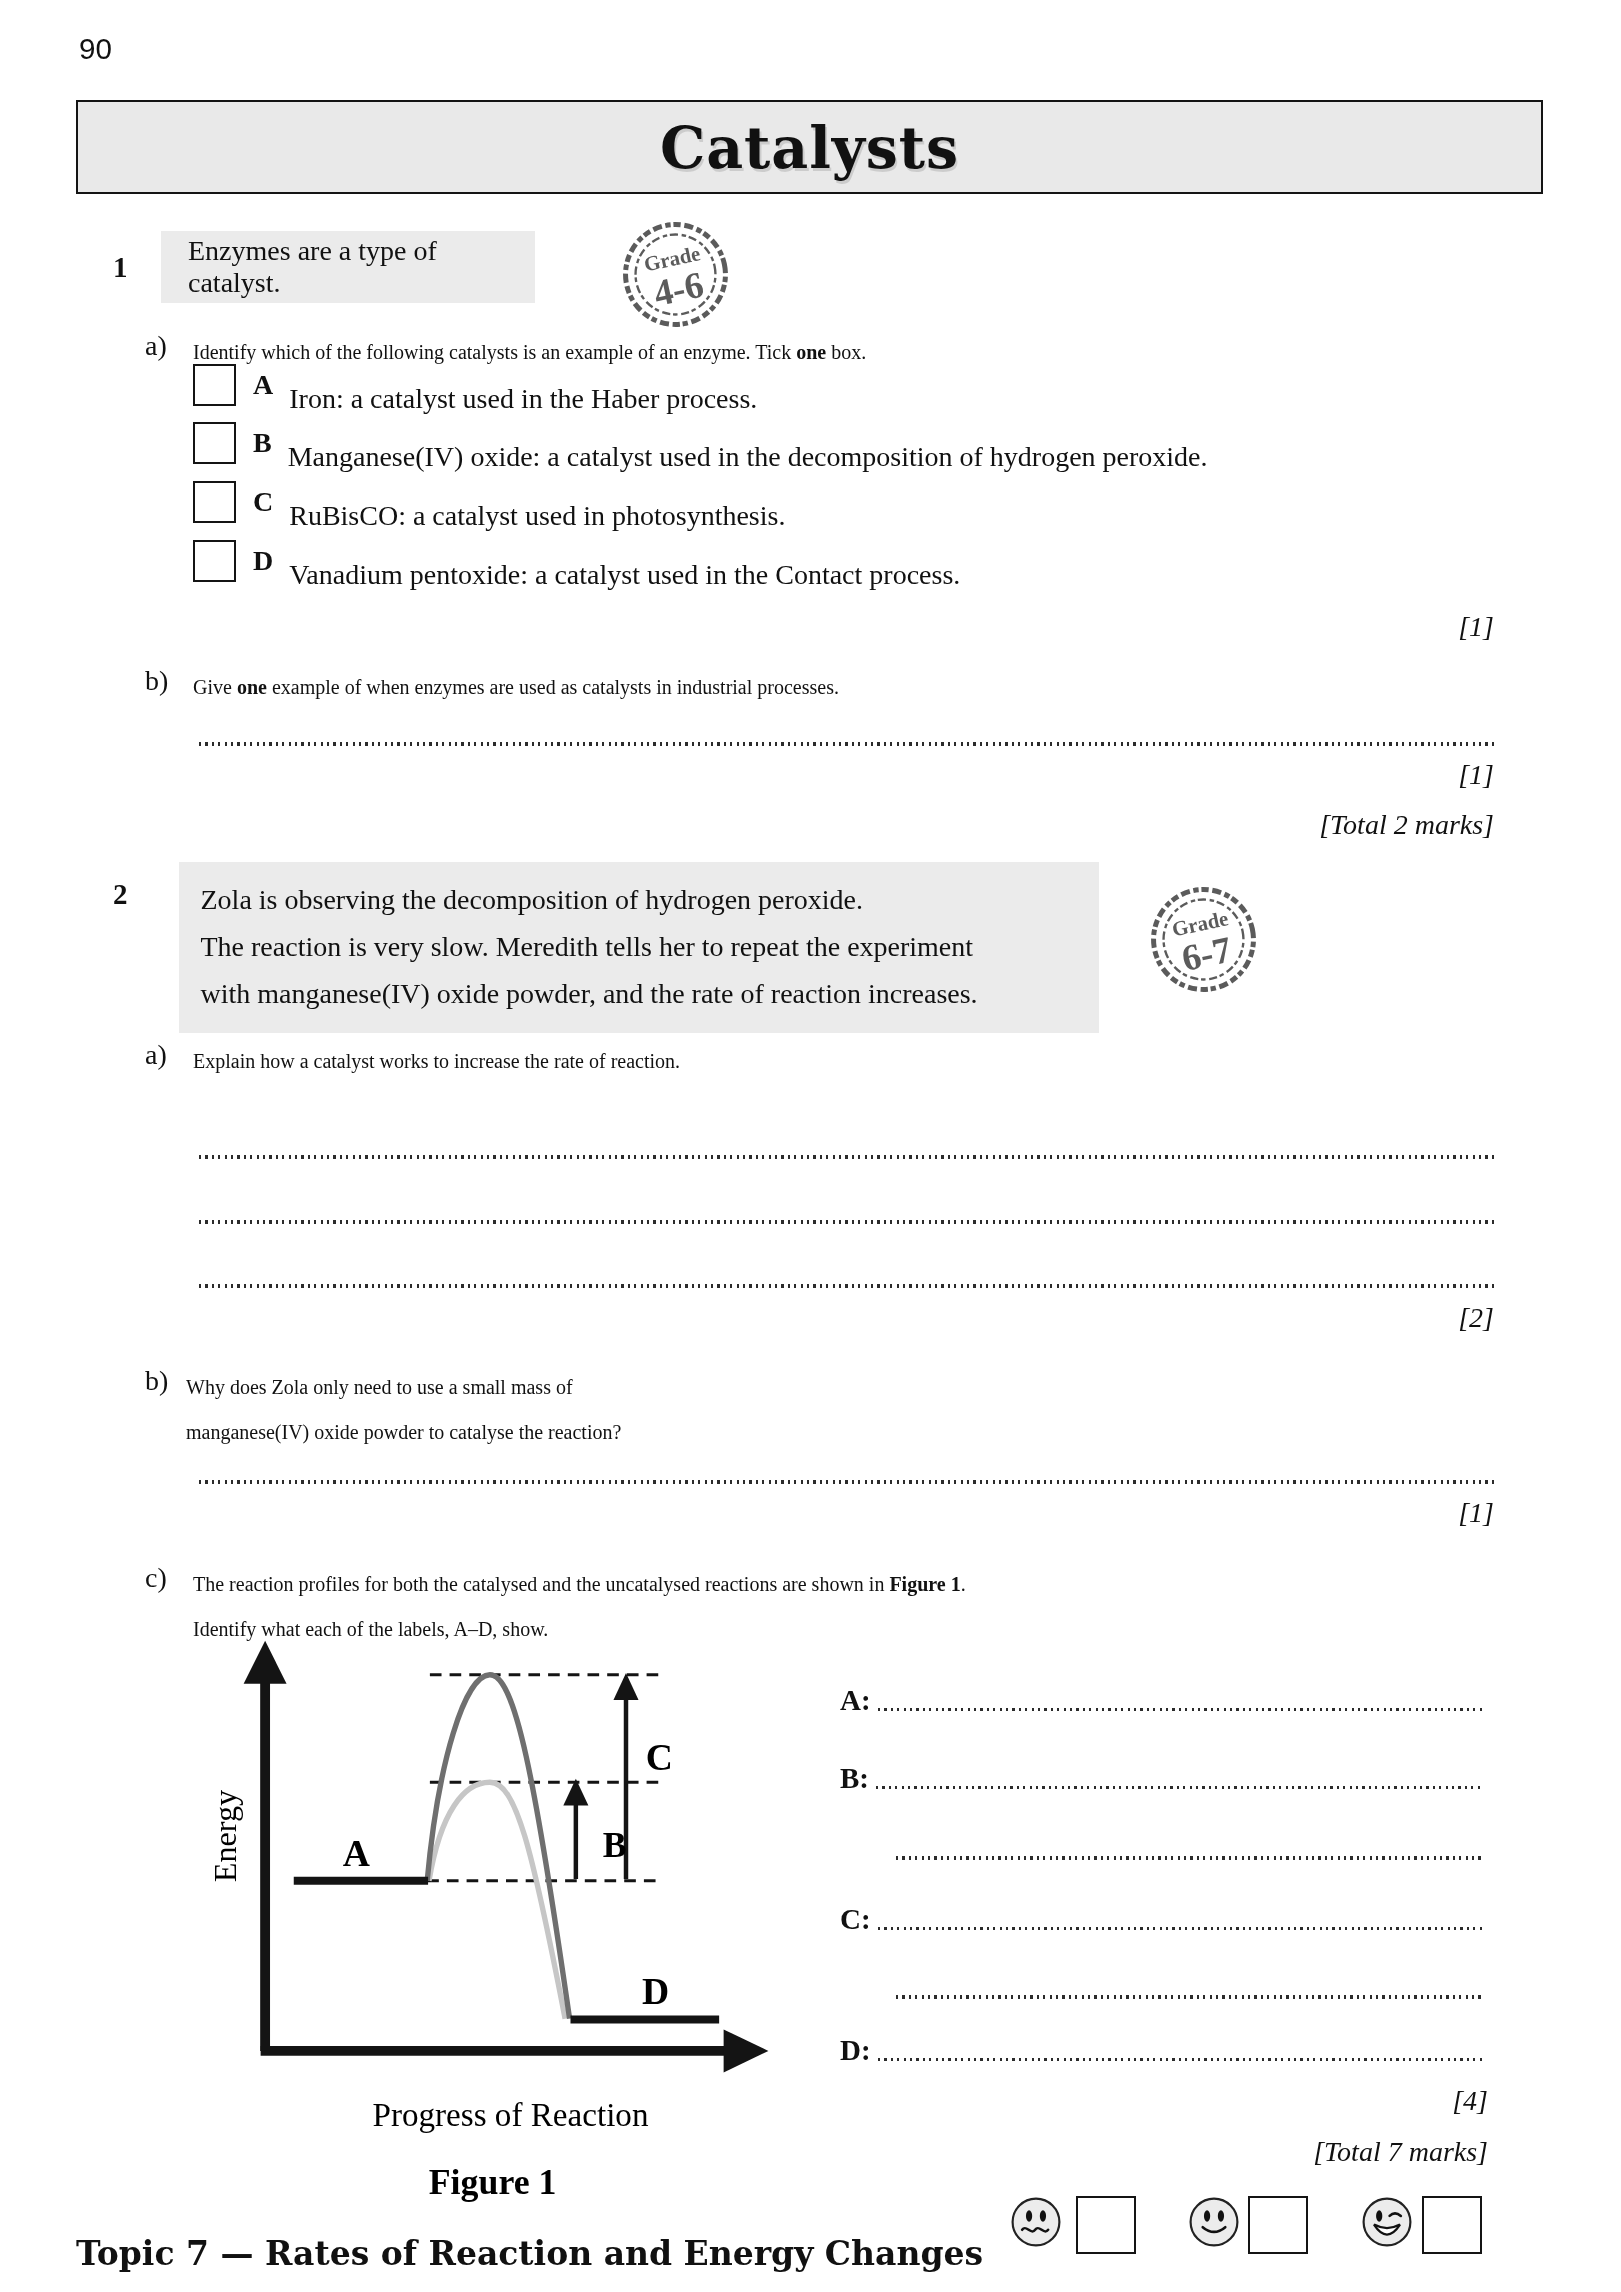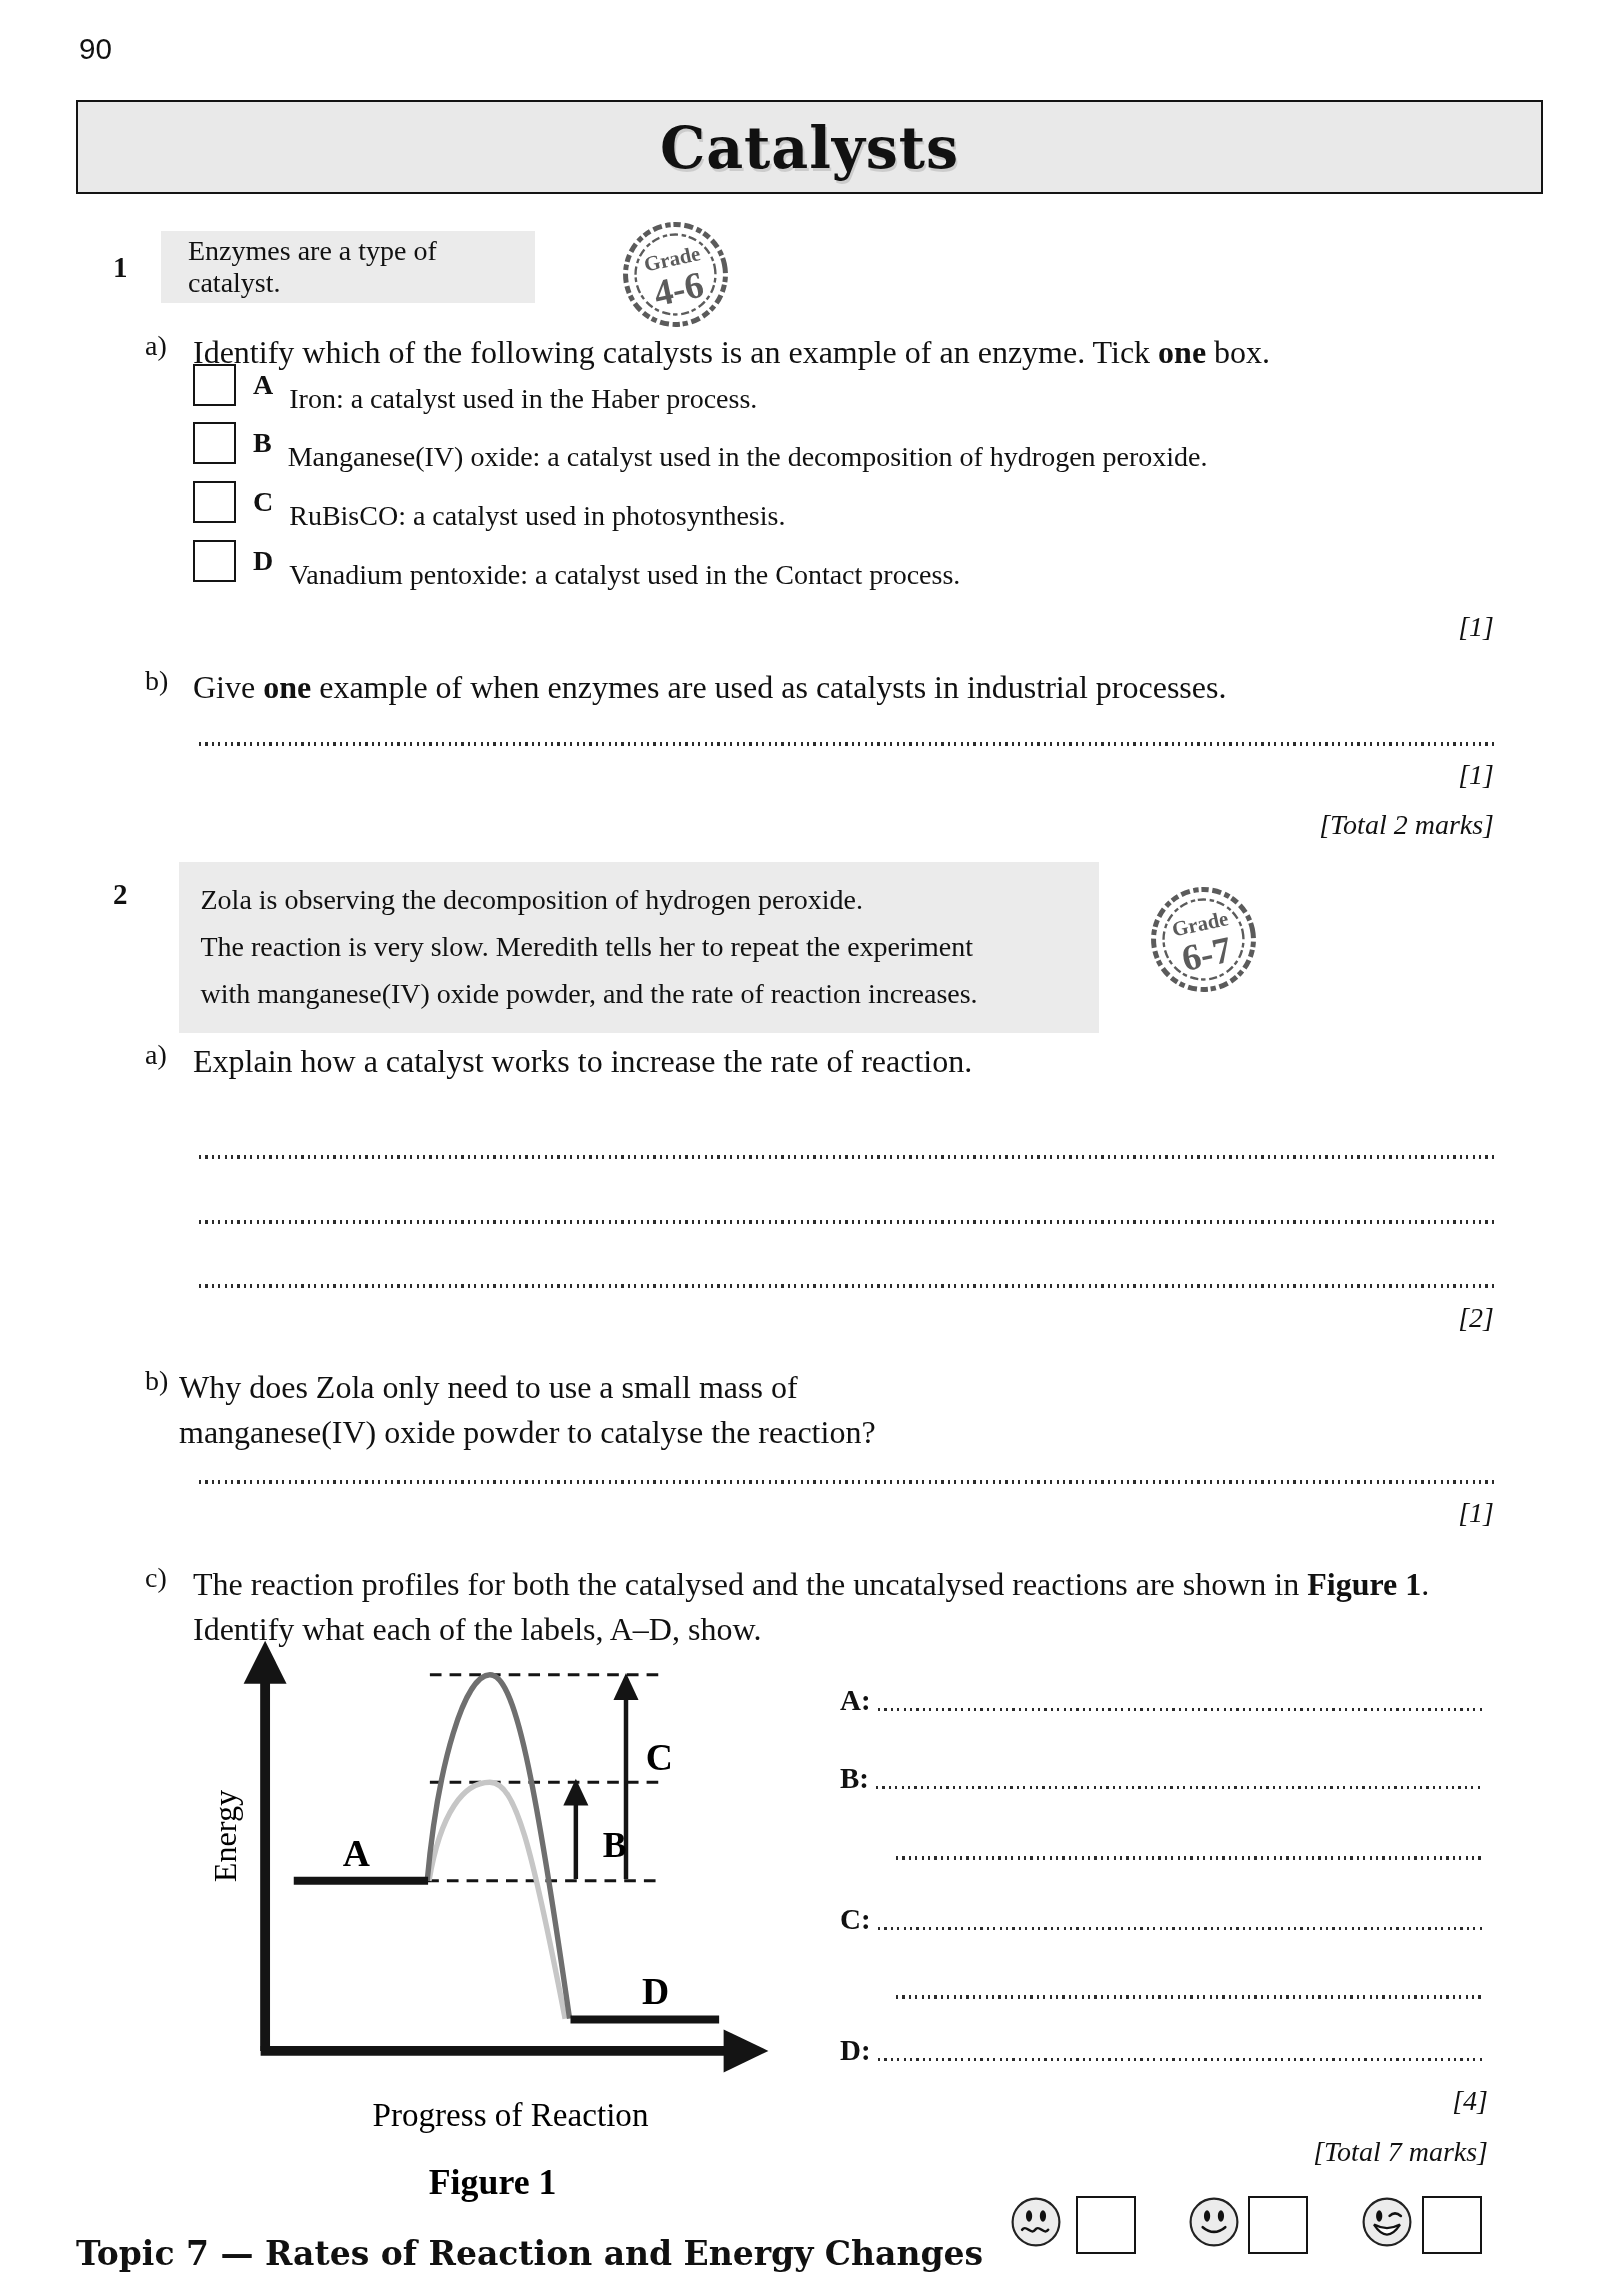--- a/index.html
+++ b/index.html
@@ -9,21 +9,21 @@
   .sans{font-family:"Liberation Sans",sans-serif;}
   .b{font-weight:bold;}
   .marks{font-style:italic;font-size:28px;text-align:right;}
   .dots{height:3.6px;background:repeating-linear-gradient(to right,#2b2b2b 0 2.3px,transparent 2.3px 6.4px);}
   .title-bar{left:76px;top:100px;width:1463px;height:90px;background:#e9e9e9;
              border:2.7px solid #141414;display:flex;align-items:center;justify-content:center;}
   .title-text{font-size:57px;font-weight:800;font-family:"DejaVu Serif",serif;
               letter-spacing:0.9px;text-shadow:1.8px 2.7px 0 rgba(0,0,0,0.12);}
   .qnum{font-size:29px;font-weight:bold;}
   .qletter{font-size:28px;}
-  .prompt{font-size:32px;line-height:45px;}
+  .prompt{font-size:20px;line-height:45px;}
   .hl{background:#ebebeb;}
   .intro1{left:161px;top:231px;width:374px;height:72px;display:flex;align-items:center;
           padding-left:27px;box-sizing:border-box;font-size:28px;}
   .intro2{left:179px;top:862px;width:920px;padding:14.3px 0 16px 21.5px;box-sizing:border-box;
           font-size:28px;line-height:47px;}
   .opt{left:193px;height:43px;display:flex;align-items:center;font-size:28px;}
   .cbox{width:39px;height:38px;border:2.7px solid #141414;background:#fff;flex:0 0 auto;}
   .optletter{font-weight:bold;margin-left:17px;}
   .opttext{margin-left:16px;margin-top:28px;}
   .ansrow{display:flex;align-items:flex-end;width:643px;left:840px;}
@@ -111,21 +111,21 @@
 <div class="abs qletter" style="left:145px;top:1039px;">a)</div>
 <div class="abs prompt" style="left:193px;top:1039px;">
   <div>Explain how a catalyst works to increase the rate of reaction.</div>
 </div>
 <div class="abs dots" style="left:199px;top:1155px;width:1295px;"></div>
 <div class="abs dots" style="left:199px;top:1220px;width:1295px;"></div>
 <div class="abs dots" style="left:199px;top:1284px;width:1295px;"></div>
 <div class="abs marks" style="right:127px;top:1302px;">[2]</div>
 
 <div class="abs qletter" style="left:145px;top:1365px;">b)</div>
-<div class="abs prompt" style="left:179px;top:1365px;font-family:Liberation Serif, serif;">
+<div class="abs prompt" style="left:186px;top:1365px;font-family:Liberation Serif, serif;">
   <div>Why does Zola only need to use a small mass of</div>
   <div>manganese(IV) oxide powder to catalyse the reaction?</div>
 </div>
 <div class="abs dots" style="left:199px;top:1480px;width:1295px;"></div>
 <div class="abs marks" style="right:127px;top:1497px;">[1]</div>
 
 <div class="abs qletter" style="left:145px;top:1562px;">c)</div>
 <div class="abs prompt" style="left:193px;top:1562px;">
   <div><span>The reaction profiles for both the catalysed and the uncatalysed reactions are shown in </span><span class="b">Figure 1</span><span>.</span></div>
   <div>Identify what each of the labels, A–D, show.</div>

